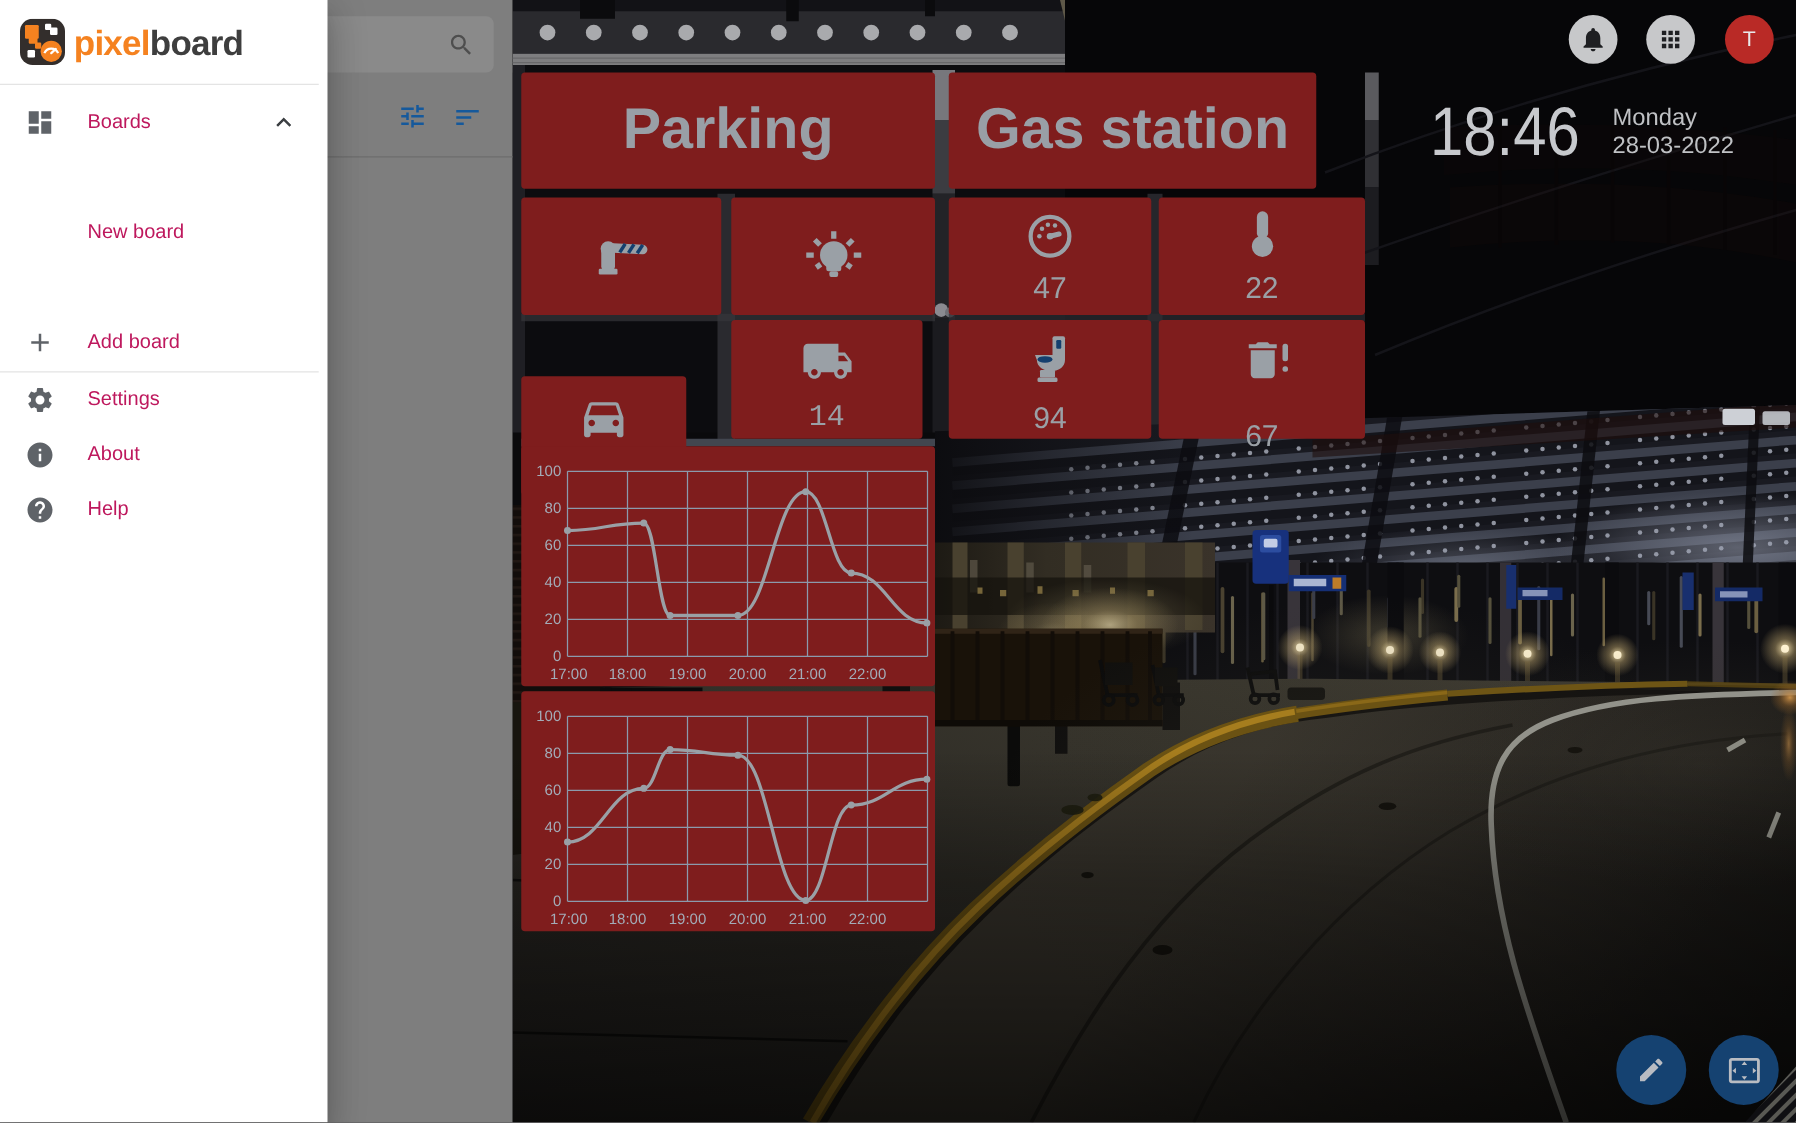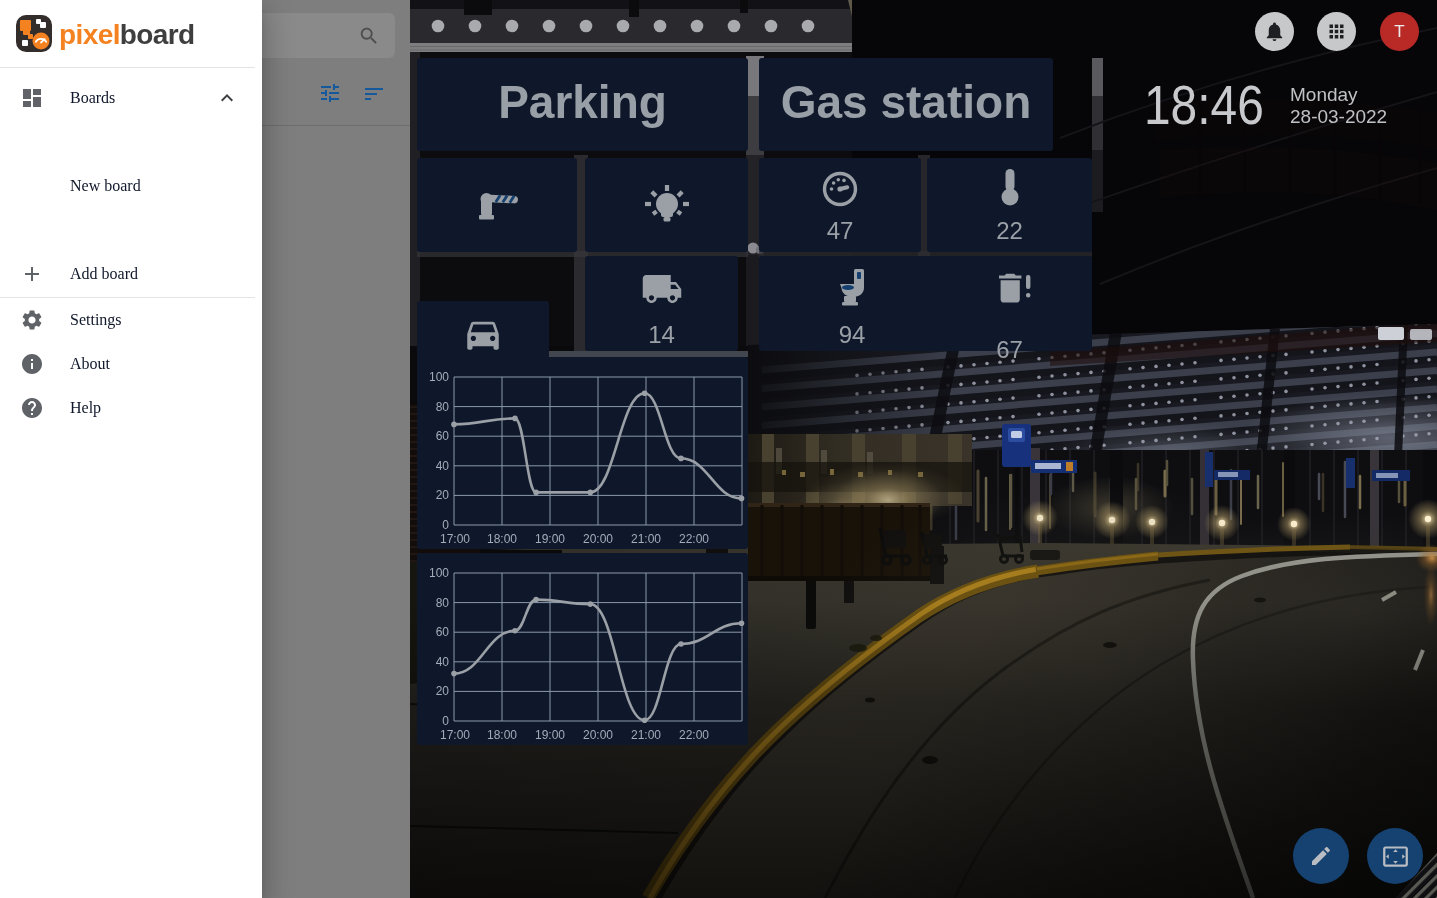--- a/index.html
+++ b/index.html
@@ -4,30 +4,30 @@
 <style>
   html,body{margin:0;padding:0;}
   #stage{position:relative;width:1437px;height:898px;overflow:hidden;background:#08080a;
          font-family:"Liberation Sans",sans-serif;}
   .abs{position:absolute;}
   
   #panel{position:absolute;left:0;top:0;width:410px;height:898px;background:#7e7e7e;}
   #searchbox{position:absolute;left:16px;top:13px;width:379px;height:45px;background:#8a8a8a;border-radius:6px;}
   #pdivider{position:absolute;left:0;top:125px;width:410px;height:1px;background:#6d6d6d;}
   
-  .tile{position:absolute;background:#0f172a;border-radius:3px;color:#9aa0a6;}
+  .tile{position:absolute;background:#7f1d1d;border-radius:3px;color:#9aa0a6;}
   .ttitle{display:flex;align-items:center;justify-content:center;height:100%;padding-bottom:6px;box-sizing:border-box;
           font-size:46px;font-weight:bold;color:#999fa6;}
   .tico{position:absolute;left:0;right:0;display:flex;justify-content:center;}
   .tval{position:absolute;left:0;right:0;text-align:center;font-size:24px;color:#9aa0a6;}
   
   #drawer{position:absolute;left:0;top:0;width:262px;height:898px;background:#ffffff;
           box-shadow:0 8px 10px -5px rgba(0,0,0,.2),0 16px 24px 2px rgba(0,0,0,.14),0 6px 30px 5px rgba(0,0,0,.12);}
   .mrow{position:absolute;left:0;width:255px;height:44px;}
-  .mlabel{position:absolute;left:70px;top:50%;transform:translateY(-50%);font-size:16px;color:#0f172a;font-family:Liberation Serif, serif;}
+  .mlabel{position:absolute;left:70px;top:50%;transform:translateY(-50%);font-size:16px;color:#be185d;}
   .micon{position:absolute;left:20px;top:50%;transform:translateY(-50%);width:24px;height:24px;}
   
   #clock{position:absolute;left:1144px;top:73px;font-size:55px;color:#c7c9cd;
          transform:scaleX(0.87);transform-origin:left center;letter-spacing:0px;white-space:nowrap;}
   #dateblock{position:absolute;left:1290px;top:84px;color:#bfc1c4;line-height:22px;font-size:19px;}
   
   .cbtn{position:absolute;top:12px;width:39px;height:39px;border-radius:50%;background:#c7c8ca;
         display:flex;align-items:center;justify-content:center;}
   #avatar{position:absolute;top:12px;left:1380px;width:39px;height:39px;border-radius:50%;
           background:#b92a26;color:#e9e9ea;font-size:17px;display:flex;align-items:center;justify-content:center;}
@@ -891,29 +891,29 @@
   </div>
 
   <div class="tile" style="left:417px;top:256px;width:132px;height:95px;margin-top:45px;">
     <div class="tico" style="top:12px">
         <svg width="52" height="42" viewBox="0 0 24 24" fill="#9aa0a6">
       <path d="M18.92 6.01C18.72 5.42 18.16 5 17.5 5h-11c-.66 0-1.21.42-1.42 1.01L3 12v8c0 .55.45 1 1 1h1c.55 0 1-.45 1-1v-1h12v1c0 .55.45 1 1 1h1c.55 0 1-.45 1-1v-8l-2.08-5.99zM6.5 16c-.83 0-1.5-.67-1.5-1.5S5.67 13 6.5 13s1.5.67 1.5 1.5S7.33 16 6.5 16zm11 0c-.83 0-1.5-.67-1.5-1.5s.67-1.5 1.5-1.5 1.5.67 1.5 1.5-.67 1.5-1.5 1.5zM5 11l1.5-4.5h11L19 11H5z"></path>
     </svg>
       </div>
     <div class="tval" style="top:65px">83</div>
   </div>
-  <div class="tile" style="left:585px;top:256px;width:153px;height:95px;">
+  <div class="tile" style="left:585px;top:256px;width:153px;height:95px;font-family:Liberation Mono, monospace;">
     <div class="tico" style="top:12px">
         <svg width="52" height="42" viewBox="0 0 24 24" fill="#9aa0a6">
       <path d="M20 8h-3V4H3c-1.1 0-2 .9-2 2v11h2c0 1.66 1.34 3 3 3s3-1.34 3-3h6c0 1.66 1.34 3 3 3s3-1.34 3-3h2v-5l-3-4zM6 18.5c-.83 0-1.5-.67-1.5-1.5s.67-1.5 1.5-1.5 1.5.67 1.5 1.5-.67 1.5-1.5 1.5zm13.5-9l1.96 2.5H17V9.5h2.5zm-1.5 9c-.83 0-1.5-.67-1.5-1.5s.67-1.5 1.5-1.5 1.5.67 1.5 1.5-.67 1.5-1.5 1.5z"></path>
     </svg>
       </div>
     <div class="tval" style="top:65px">14</div>
   </div>
-  <div class="tile" style="left:759px;top:256px;width:162px;height:95px;padding-left:24px;">
+  <div class="tile" style="left:759px;top:256px;width:162px;height:95px;">
     <div class="tico" style="top:10px">
         <svg width="44" height="44" viewBox="0 0 44 44" fill="#9aa0a6">
       <rect x="24" y="3" width="10" height="16" rx="1.5"></rect>
       <rect x="27" y="6" width="4" height="7" rx="1" fill="#143f6e"></rect>
       <path d="M10 18 h24 v4 c0 5 -4.5 9 -11 9 s-11.5 -4 -11.5 -9 z"></path>
       <ellipse cx="18" cy="21.5" rx="6" ry="2.6" fill="#143f6e"></ellipse>
       <rect x="14" y="30" width="12" height="6" rx="1"></rect>
       <rect x="12" y="36" width="16" height="3.5" rx="1.2"></rect>
     </svg>
       </div>

